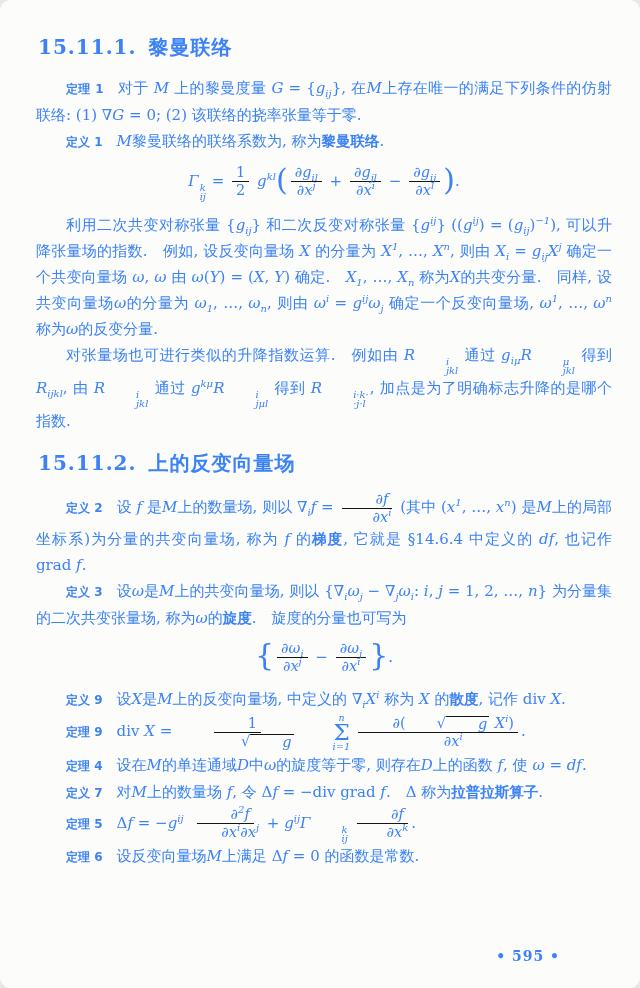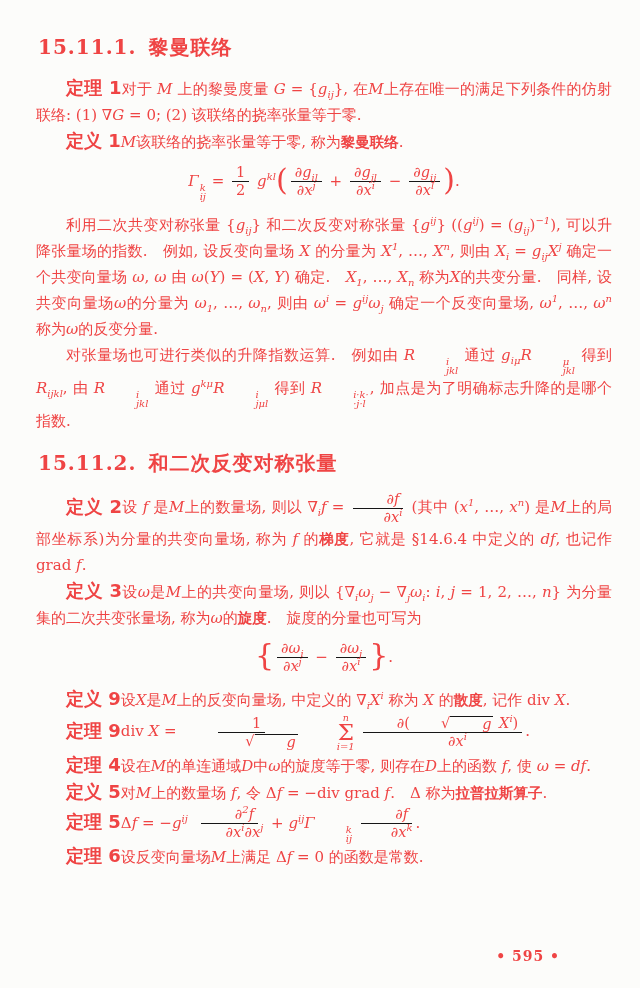--- a/index.html
+++ b/index.html
@@ -1,34 +1,35 @@
 <!DOCTYPE html>
 <html><head>
 <meta charset="utf-8">
 <style>
   html,body{margin:0;padding:0;background:#e8e8e6;}
   .page{
     width:640px;height:988px;margin:0 auto;position:relative;overflow:hidden;
-    background:#fcfcfa;color:#ef4444;
+    background:#fcfcfa;color:#3b82f6;
     font-family:"DejaVu Serif","Liberation Serif",serif;
     font-size:15px;
+    border-radius:11px;
   }
   .content{padding:34px 28px 0 36px;}
   h1.sec,h2.sec{
     font-size:20px;font-weight:700;margin:0;letter-spacing:1px;
     font-family:"DejaVu Serif","Liberation Serif",serif;
   }
   h1.sec{margin:0 0 14px 2px;}
   h2.sec{margin:16px 0 14px 2px;}
   .sec .num{margin-right:12px;}
   p.para{margin:0;line-height:26px;text-indent:2em;text-align:justify;}
   .lbl{
-    font-weight:700;
+    font-weight:700;margin-right:14px;
     font-family:"DejaVu Sans","Liberation Sans",sans-serif;
-    font-size:18px;
+    font-size:12px;
   }
   .bdw{font-weight:700;font-family:"DejaVu Sans","Liberation Sans",sans-serif;font-size:14.5px;}
   .vr{font-style:italic;}
   sup,sub{font-style:italic;font-size:10px;line-height:0;}
   .ss{
     display:inline-flex;flex-direction:column;align-items:flex-start;
     vertical-align:-5px;font-size:10px;font-style:italic;line-height:9px;
     margin:0 1px;
   }
   .frac{
@@ -56,21 +57,21 @@
 </head>
 <body>
 
 <div class="page">
   <div class="content">
 
     <h1 class="sec"><span class="num">15.11.1.</span><span>黎曼联络</span></h1>
 
     <p class="para"><b class="lbl">定理 1</b><span><span>对于 </span><span class="vr">M</span><span> 上的黎曼度量 </span><span class="vr">G</span><span> = {</span><span class="vr">g</span><sub>ij</sub><span>}, 在</span><span class="vr">M</span><span>上存在唯一的满足下列条件的仿射联络: (1) ∇</span><span class="vr">G</span><span> = 0; (2) 该联络的挠率张量等于零.</span></span></p>
 
-    <p class="para"><b class="lbl">定义 1</b><span><span class="vr">M</span><span>该联络的挠率张量等于零, 称为</span><b class="bdw">黎曼联络</b><span>.</span></span></p>
+    <p class="para"><b class="lbl">定义 1</b><span><span class="vr">M</span><span>黎曼联络的联络系数为, 称为</span><b class="bdw">黎曼联络</b><span>.</span></span></p>
 
 
     <div class="formula"><span class="vr">Γ</span><span class="ss">
           <span class="sps">k</span>
           <span class="sbs">ij</span>
         </span><span> = </span><span class="frac">
           <span class="num"><span>1</span></span>
           <span class="den"><span>2</span></span>
         </span><span class="vr"> g</span><sup>kl</sup><span class="bigp">(</span><span class="frac">
           <span class="num"><span>∂</span><span class="vr">g</span><sub>il</sub></span>
@@ -95,21 +96,21 @@
           <span class="sps">i</span>
           <span class="sbs">jkl</span>
         </span><span> 通过 </span><span class="vr">g</span><sup>kμ</sup><span class="vr">R</span><span class="ss">
           <span class="sps">i</span>
           <span class="sbs">jμl</span>
         </span><span> 得到 </span><span class="vr">R</span><span class="ss">
           <span class="sps">i·k·</span>
           <span class="sbs">·j·l</span>
         </span><span>, 加点是为了明确标志升降的是哪个指数.</span></p>
 
-    <h2 class="sec"><span class="num">15.11.2.</span><span>和二次反变对称张量</span></h2>
+    <h2 class="sec"><span class="num">15.11.2.</span><span>上的反变向量场</span></h2>
 
     <p class="para"><b class="lbl">定义 2</b><span><span>设 </span><span class="vr">f</span><span> 是</span><span class="vr">M</span><span>上的数量场, 则以 ∇</span><sub>i</sub><span class="vr">f</span><span> = </span><span class="frac">
             <span class="num"><span>∂</span><span class="vr">f</span></span>
             <span class="den"><span>∂</span><span class="vr">x</span><sup>i</sup></span>
           </span><span> (其中 (</span><span class="vr">x</span><sup>1</sup><span>, …, </span><span class="vr">x</span><sup>n</sup><span>) 是</span><span class="vr">M</span><span>上的局部坐标系)为分量的共变向量场, 称为 </span><span class="vr">f</span><span> 的</span><b class="bdw">梯度</b><span>, 它就是 §14.6.4 中定义的 </span><span class="vr">df</span><span>, 也记作 grad </span><span class="vr">f</span><span>.</span></span></p>
 
     <p class="para"><b class="lbl">定义 3</b><span><span>设</span><span class="vr">ω</span><span>是</span><span class="vr">M</span><span>上的共变向量场, 则以 {∇</span><sub>i</sub><span class="vr">ω</span><sub>j</sub><span> − ∇</span><sub>j</sub><span class="vr">ω</span><sub>i</sub><span>: </span><span class="vr">i</span><span>, </span><span class="vr">j</span><span> = 1, 2, …, </span><span class="vr">n</span><span>} 为分量集的二次共变张量场, 称为</span><span class="vr">ω</span><span>的</span><b class="bdw">旋度</b><span>.　旋度的分量也可写为</span></span></p>
 
     <div class="formula"><span class="bigp">{</span><span class="frac">
           <span class="num"><span>∂</span><span class="vr">ω</span><sub>i</sub></span>
@@ -134,21 +135,21 @@
           </span><span class="frac">
             <span class="num"><span>∂(</span><span class="sqrt">
                 <span class="rad">√</span>
                 <span class="arg"><span class="vr">g</span></span>
               </span><span class="vr"> X</span><sup>i</sup><span>)</span></span>
             <span class="den"><span>∂</span><span class="vr">x</span><sup>i</sup></span>
           </span><span>.</span></span></p>
 
     <p class="para"><b class="lbl">定理 4</b><span><span>设在</span><span class="vr">M</span><span>的单连通域</span><span class="vr">D</span><span>中</span><span class="vr">ω</span><span>的旋度等于零, 则存在</span><span class="vr">D</span><span>上的函数 </span><span class="vr">f</span><span>, 使 </span><span class="vr">ω</span><span> = </span><span class="vr">df</span><span>.</span></span></p>
 
-    <p class="para"><b class="lbl">定义 5</b><span><span>对</span><span class="vr">M</span><span>上的数量场 </span><span class="vr">f</span><span>, 令 Δ</span><span class="vr">f</span><span> = −div grad </span><span class="vr">f</span><span>.　Δ 称为</span><b class="bdw">拉普拉斯算子</b><span>.</span></span></p>
+    <p class="para"><b class="lbl">定义 7</b><span><span>对</span><span class="vr">M</span><span>上的数量场 </span><span class="vr">f</span><span>, 令 Δ</span><span class="vr">f</span><span> = −div grad </span><span class="vr">f</span><span>.　Δ 称为</span><b class="bdw">拉普拉斯算子</b><span>.</span></span></p>
 
     <p class="para"><b class="lbl">定理 5</b><span><span>Δ</span><span class="vr">f</span><span> = −</span><span class="vr">g</span><sup>ij</sup><span> </span><span class="frac">
             <span class="num"><span>∂</span><sup>2</sup><span class="vr">f</span></span>
             <span class="den"><span>∂</span><span class="vr">x</span><sup>i</sup><span>∂</span><span class="vr">x</span><sup>j</sup></span>
           </span><span> + </span><span class="vr">g</span><sup>ij</sup><span class="vr">Γ</span><span class="ss">
             <span class="sps">k</span>
             <span class="sbs">ij</span>
           </span><span> </span><span class="frac">
             <span class="num"><span>∂</span><span class="vr">f</span></span>
             <span class="den"><span>∂</span><span class="vr">x</span><sup>k</sup></span>

